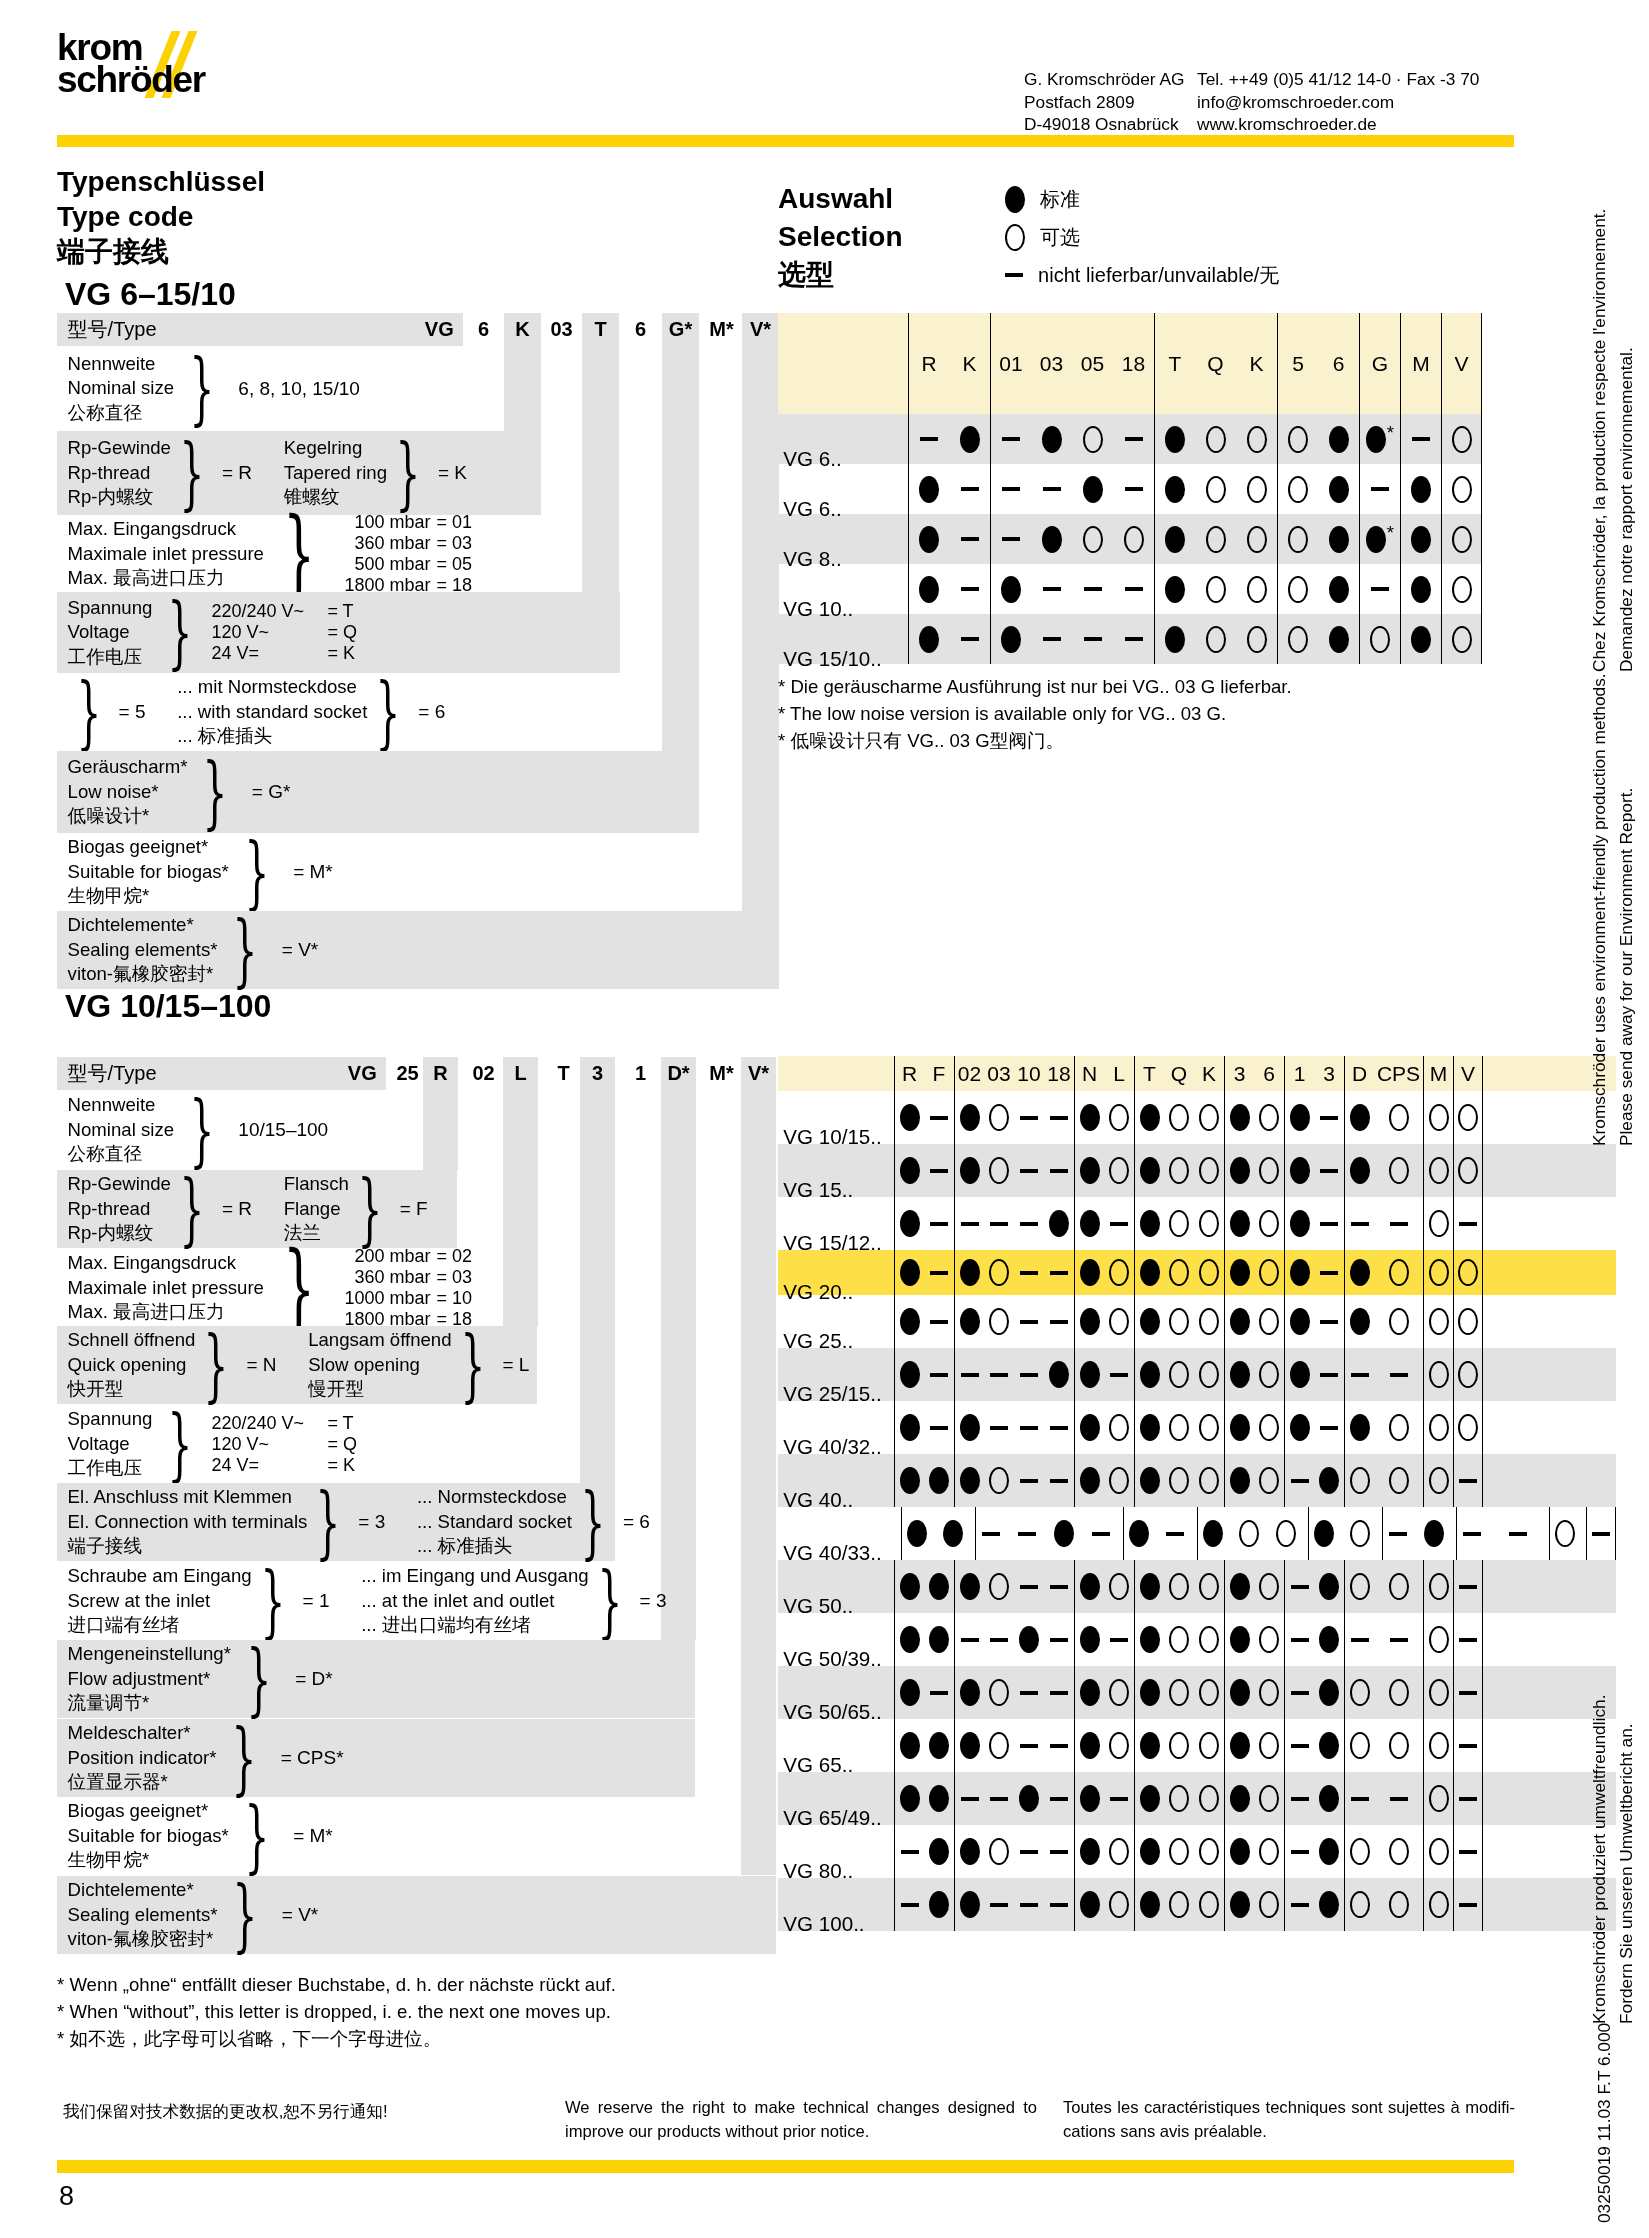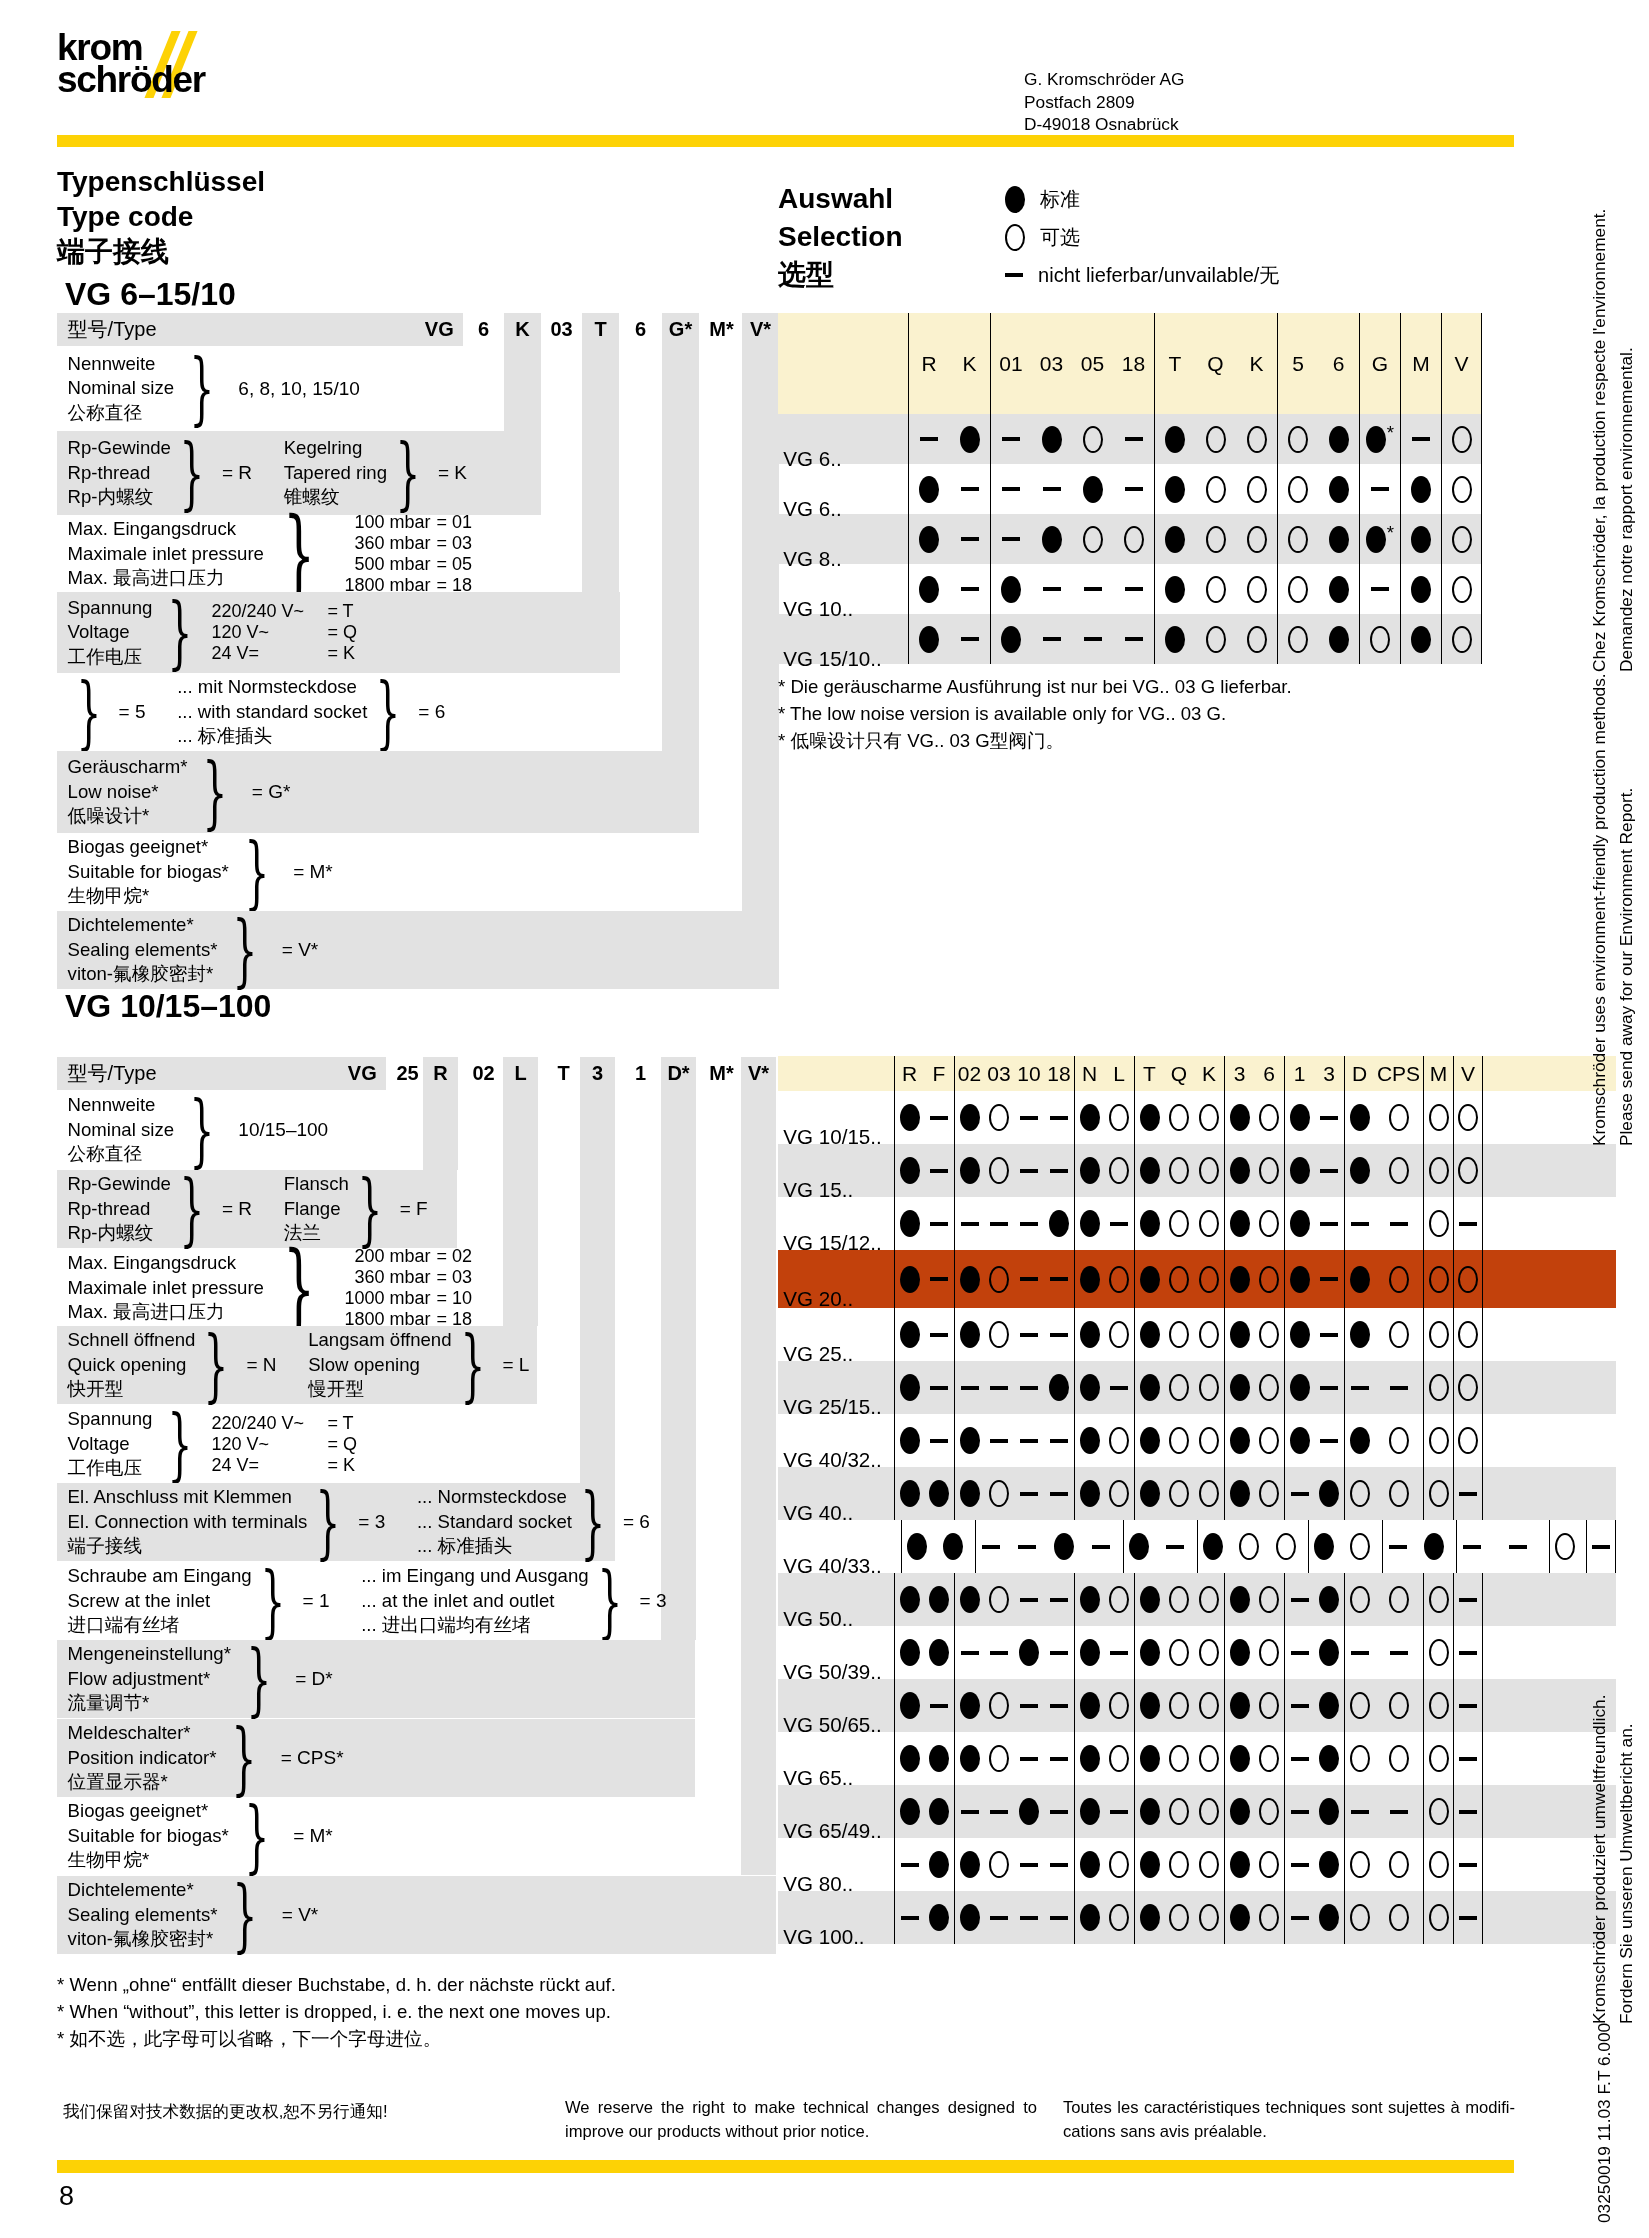--- a/index.html
+++ b/index.html
@@ -75,20 +75,25 @@
     <span class="slash" style="left: 101px; top: -1.3px; background: rgb(253, 210, 5);"></span>
     <span class="slash" style="left: 118px; top: -1.3px; background: rgb(253, 210, 5);"></span>
     <div class="lline">krom</div>
     <div class="lline">schröder</div>
   </div>
   <div class="abs addr" style="left:1024px;top:68px;">
       <div>G. Kromschröder AG</div>
       <div>Postfach 2809</div>
       <div>D-49018 Osnabrück</div>
     </div>
+  <div class="abs contact" style="left:1197px;top:68px;">
+      <div>Tel. ++49 (0)5 41/12 14-0 · Fax -3 70</div>
+      <div>info@kromschroeder.com</div>
+      <div>www.kromschroeder.de</div>
+    </div>
   <div class="ybar" style="top: 135px; height: 12px; background: rgb(253, 210, 5);"></div>
 
   <div class="abs ptitle" style="left:57px;top:164px;">
       <div>Typenschlüssel</div>
       <div>Type code</div>
       <div>端子接线</div>
     </div>
   <div class="abs sechead" style="left:65px;top:276px;">VG 6–15/10</div>
 
   <div class="tc" id="tc1" style="left: 57px; top: 313px; width: 732px; height: 676px;">
@@ -1154,21 +1159,21 @@
           <div class="symwrap">
             <div class="so"></div>
           </div>
         </div>
         <div class="sel-cell gb rb" style="width: 30px;">
           <div class="symwrap">
             <div class="sd"></div>
           </div>
         </div>
       </div>
-      <div class="sel-row" style="height: 58px; background: #c2410c;">
+      <div class="sel-row" style="height: 45px; background: #fde047;">
         <div class="sel-label" style="width: 116px;">VG 20..</div>
         <div class="sel-cell gb" style="width: 30px;">
           <div class="symwrap">
             <div class="sf"></div>
           </div>
         </div>
         <div class="sel-cell" style="width: 30px;">
           <div class="symwrap">
             <div class="sd"></div>
           </div>

